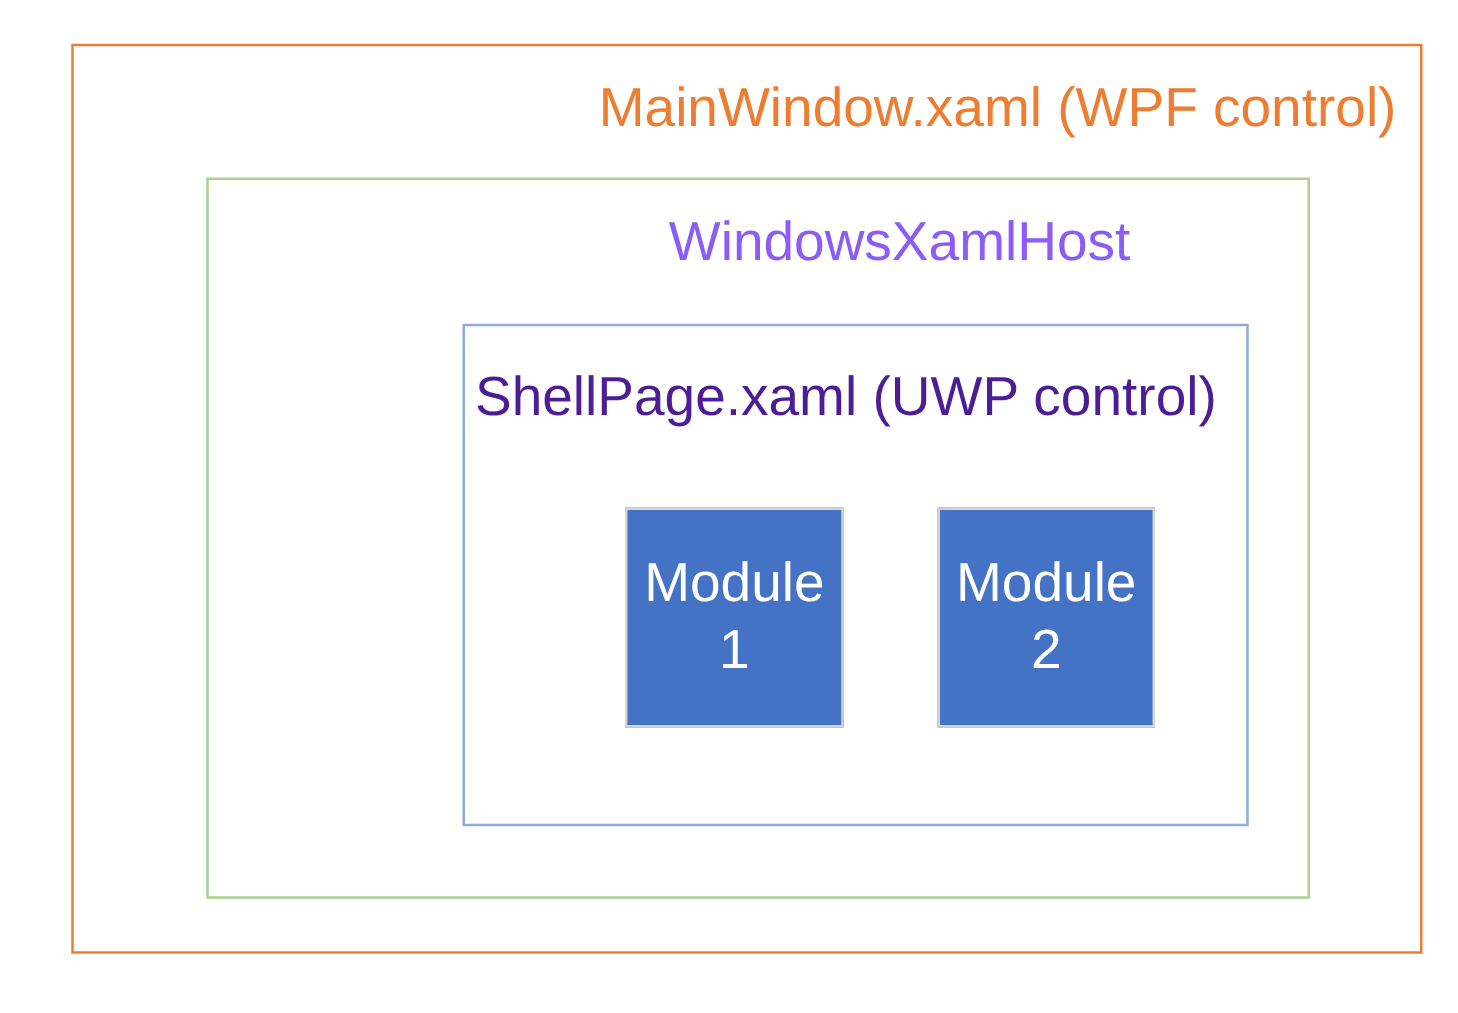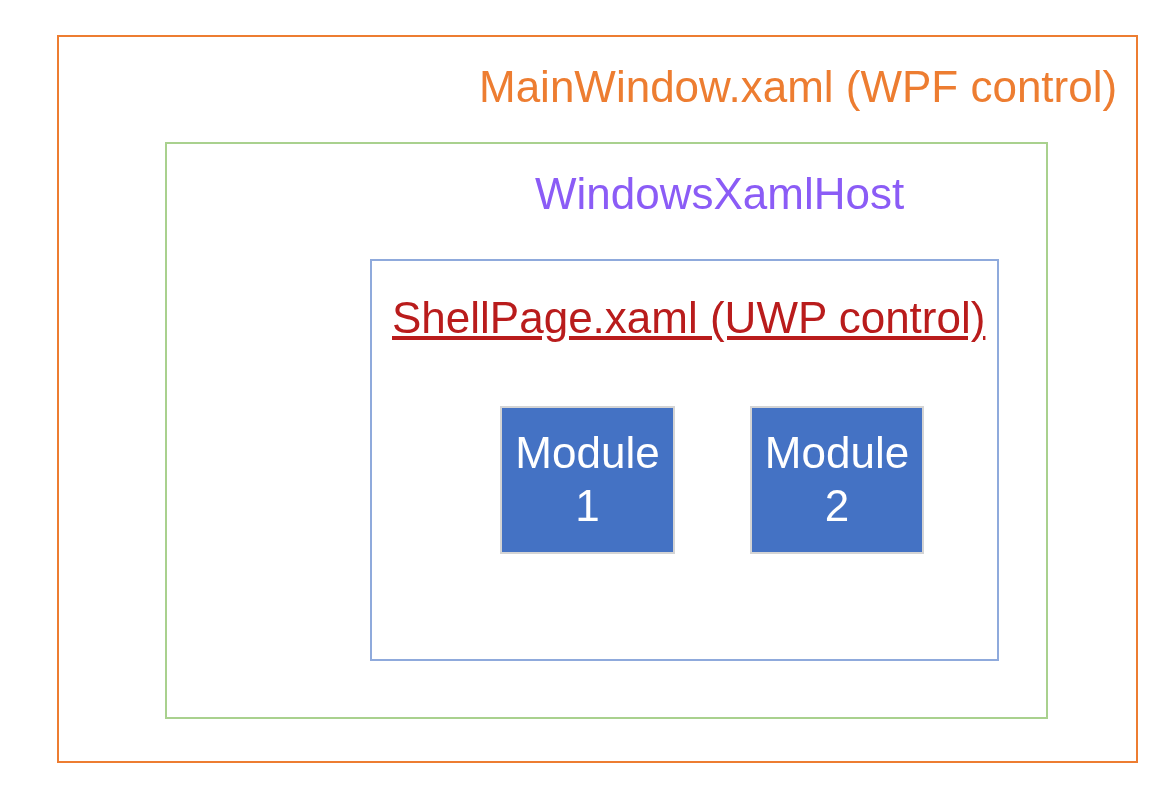--- a/index.html
+++ b/index.html
@@ -54,32 +54,31 @@
     width: 600px;
     color: #ED7D31;
   }
   .label-host {
     left: 368px;
     top: 24px;
     width: 600px;
     color: #8b5cf6;
   }
   .label-shell {
-    left: 20px;
+    left: 8px;
     top: 31px;
     width: 600px;
-    color: #b91c1c;
-    text-decoration: underline;
+    color: #4c1d95;
   }
   .module {
     position: absolute;
     box-sizing: border-box;
     top: 145px;
     width: 175px;
-    height: 148px;
+    height: 176px;
     background: #4472C4;
     border: 2px solid #D4D4D4;
     display: flex;
     align-items: center;
     justify-content: center;
   }
   .module-1 { left: 128px; }
   .module-2 { left: 378px; width: 174px; }
   .module-label {
     color: #ffffff;

